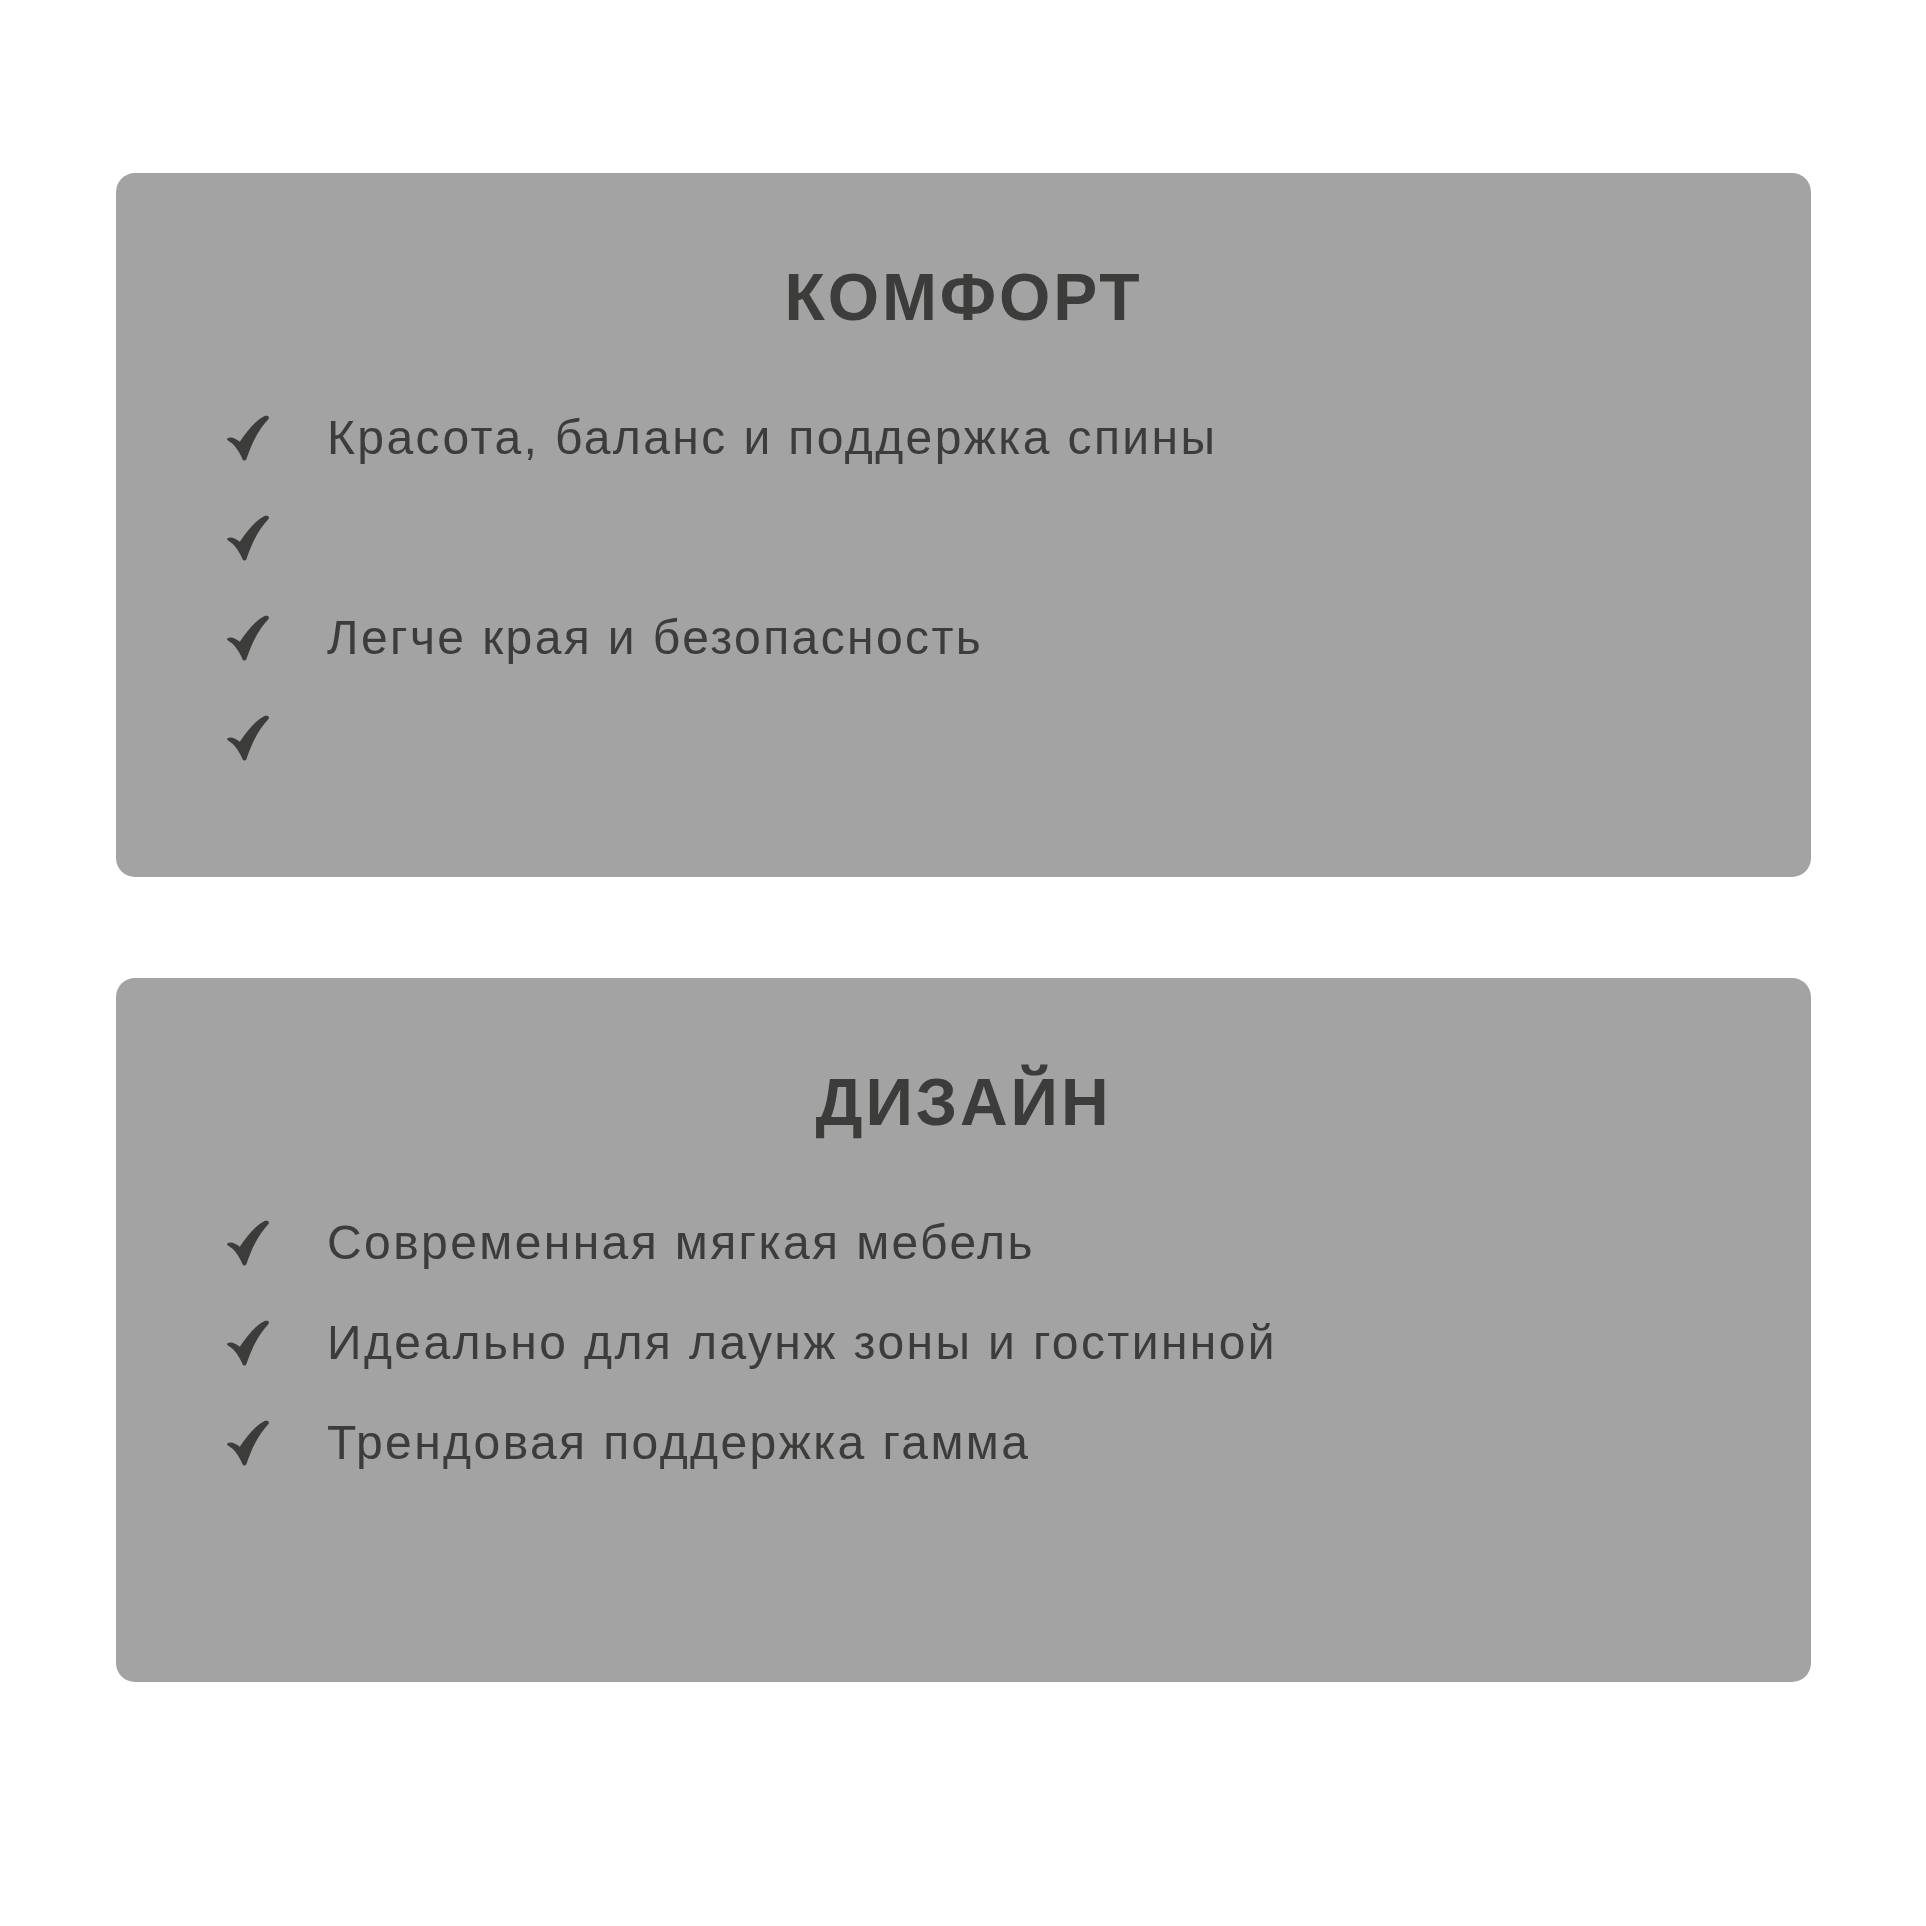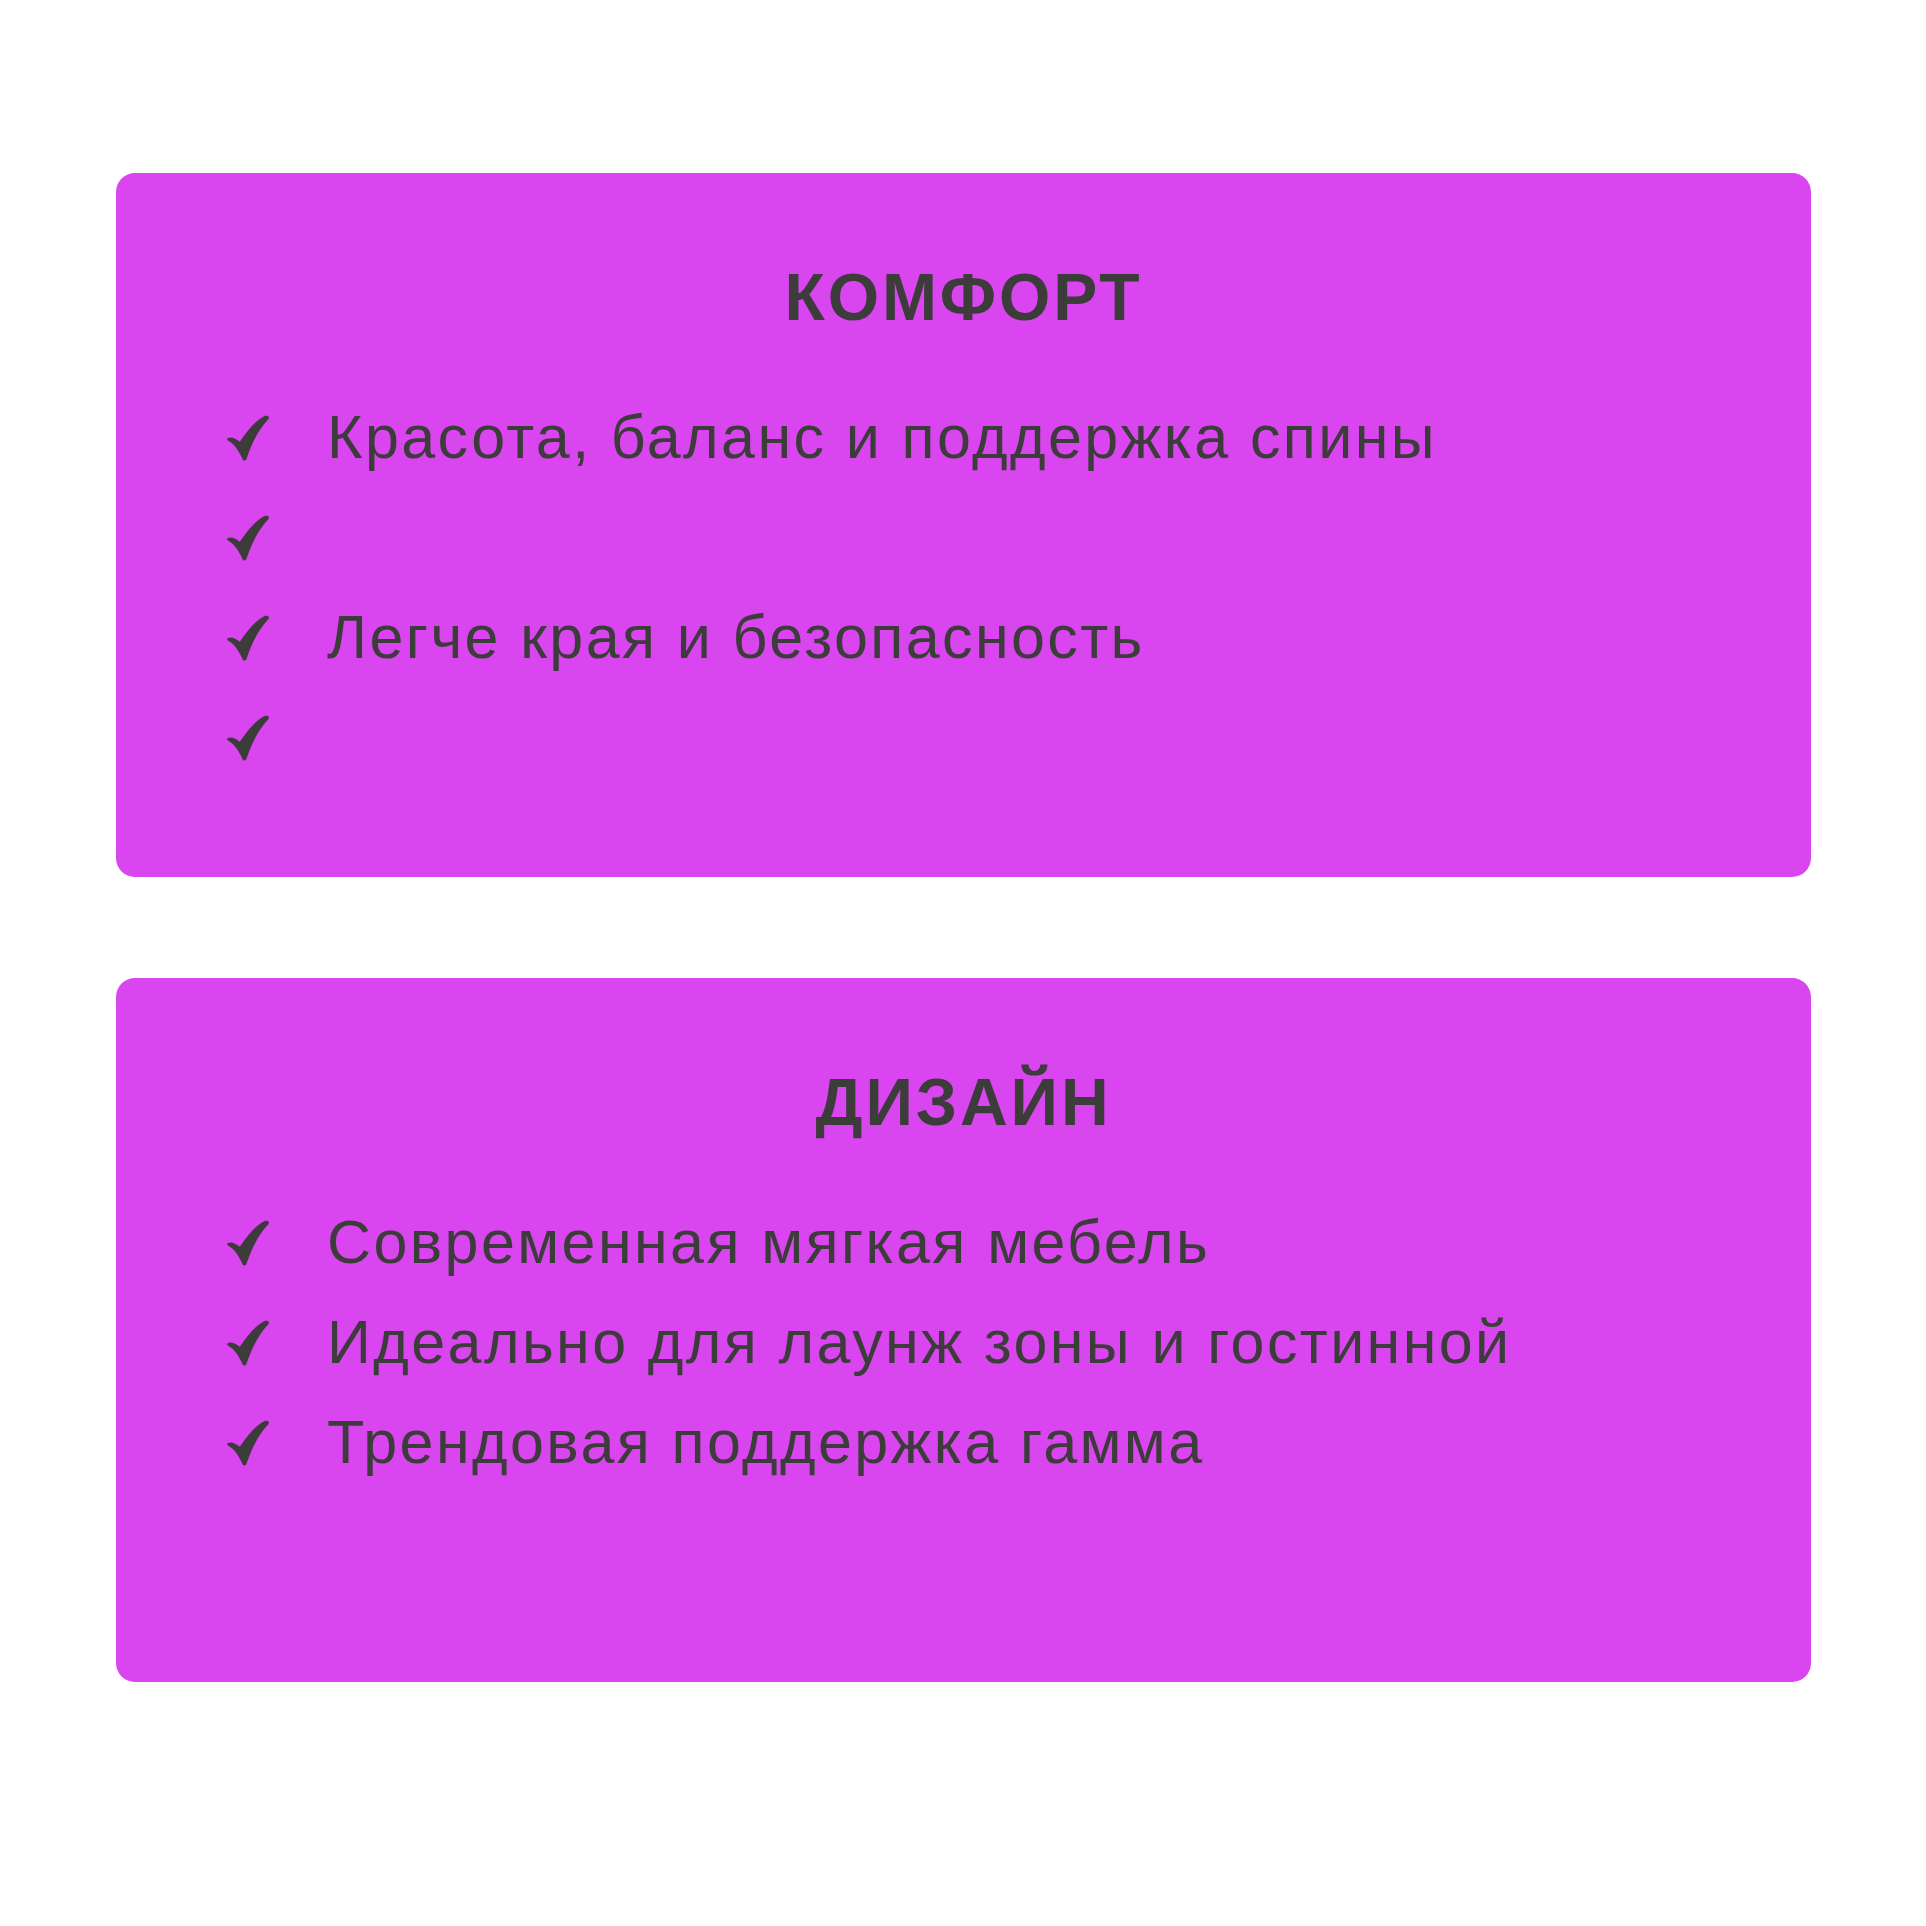--- a/index.html
+++ b/index.html
@@ -1,29 +1,29 @@
 <!DOCTYPE html>
 <html style="font-size:7.7px"><head>
 <meta charset="utf-8">
 <style>
   html, body { margin: 0; padding: 0; background: #ffffff; }
   body { width: 1926px; height: 1926px; position: relative; overflow: hidden;
          font-family: "Liberation Sans", "DejaVu Sans", sans-serif; color: #3c3c3b; }
   .card { position: absolute; left: 116px; width: 1695px; height: 704px;
-          background: #d946ef; border-radius: 19px; }
+          background: #a3a3a3; border-radius: 19px; }
   .card.c1 { top: 173px; }
   .card.c2 { top: 978px; }
   .card-title { position: absolute; left: 0; right: 0; top: 86px; text-align: center;
                 font-size: 66px; font-weight: 700; letter-spacing: 2.9px; line-height: 77px;
                 margin: 0; color: #3c3c3b; }
   .features { position: absolute; left: 0; top: 231px; margin: 0; padding: 0; list-style: none; width: 100%; }
   .feature { position: relative; height: 100px; }
   .check { position: absolute; left: 110px; top: 10.6px; width: 46px; height: 46px; }
   .check svg { width: 46px; height: 46px; display: block; }
-  .feature-text { position: absolute; left: 211px; top: 0; font-size: 61px; line-height: 67px;
+  .feature-text { position: absolute; left: 211px; top: 0; font-size: 48px; line-height: 67px;
                   letter-spacing: 2.4px; white-space: nowrap; color: #3c3c3b; }
 </style>
 </head>
 <body>
 
 <section class="card c1">
   <h2 class="card-title">КОМФОРТ</h2>
   <ul class="features">
     <li class="feature">
       <span class="check">

